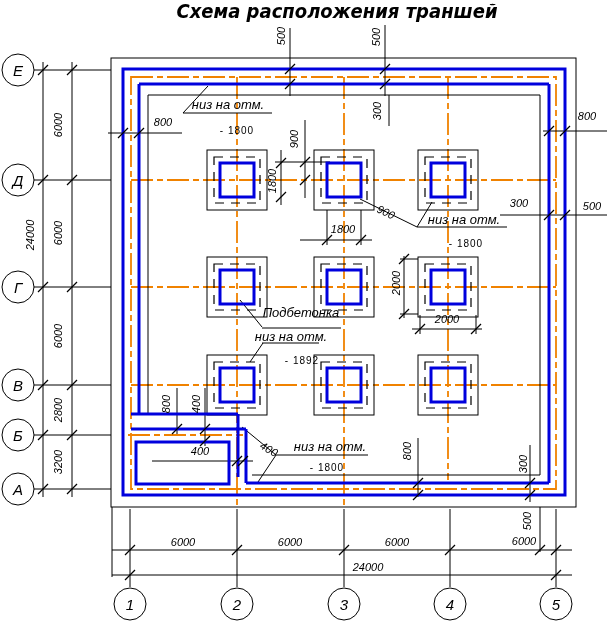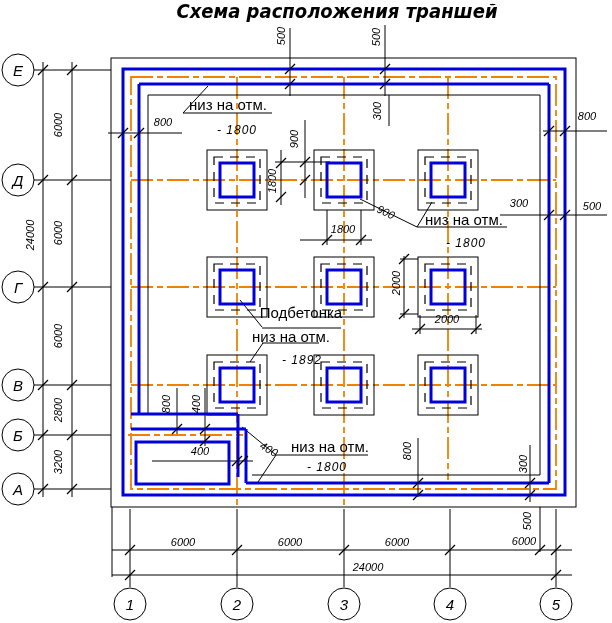--- a/index.html
+++ b/index.html
@@ -4,22 +4,22 @@
 <style>
   html,body{margin:0;padding:0;background:#fff;}
   .canvas{position:relative;width:612px;height:623px;background:#fff;overflow:hidden;
           font-family:"Liberation Sans",sans-serif;}
   svg.draw{position:absolute;left:0;top:0;}
   .title{position:absolute;left:137px;top:1px;width:400px;text-align:center;
          font-size:18px;font-style:italic;font-weight:bold;color:#000;
          font-family:"DejaVu Sans",sans-serif;transform:scaleY(1.05);}
   .lbl{position:absolute;color:#000;white-space:nowrap;transform:translate(-50%,-50%);}
   .dim{font-size:11px;font-style:italic;}
-  .ann{font-size:15px;}
-  .elev{font-size:12px;font-style:italic;letter-spacing:1px;}
+  .ann{font-size:13px;font-style:italic;}
+  .elev{font-size:10px;letter-spacing:1px;}
   .axis-circle{position:absolute;box-sizing:border-box;border:1.3px solid #000;border-radius:50%;
                background:#fff;display:flex;align-items:center;justify-content:center;
                font-style:italic;font-size:15px;color:#000;transform:translate(-50%,-50%);}
 </style>
 </head>
 <body>
 
 <div class="canvas">
 
   <svg class="draw" width="612" height="623" viewBox="0 0 612 623">

